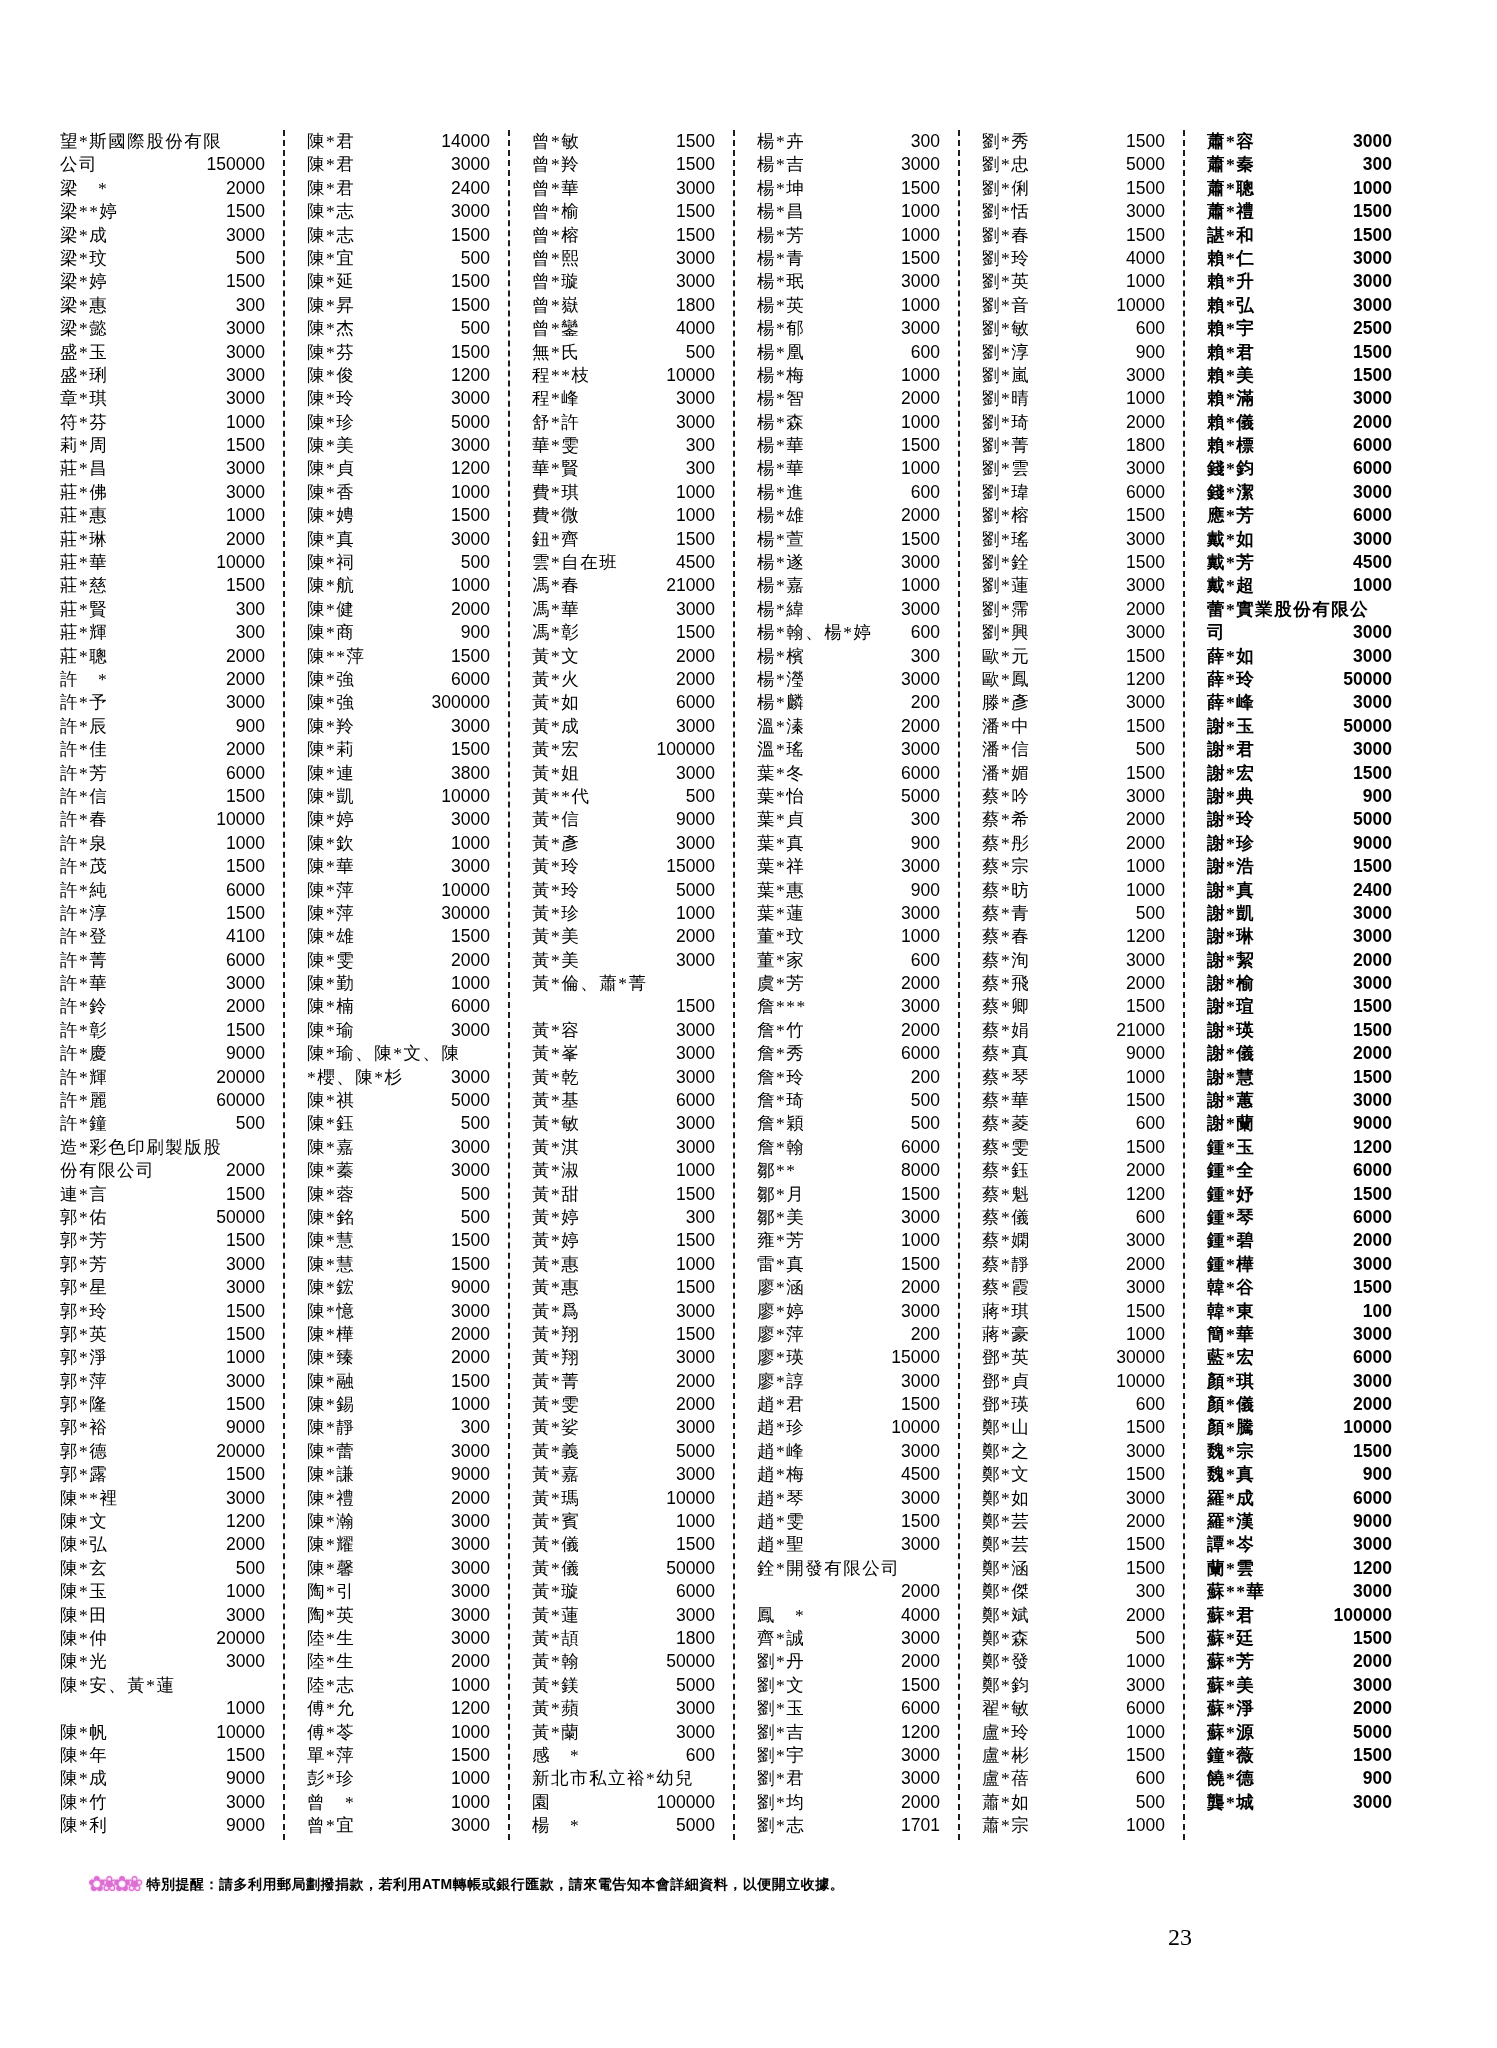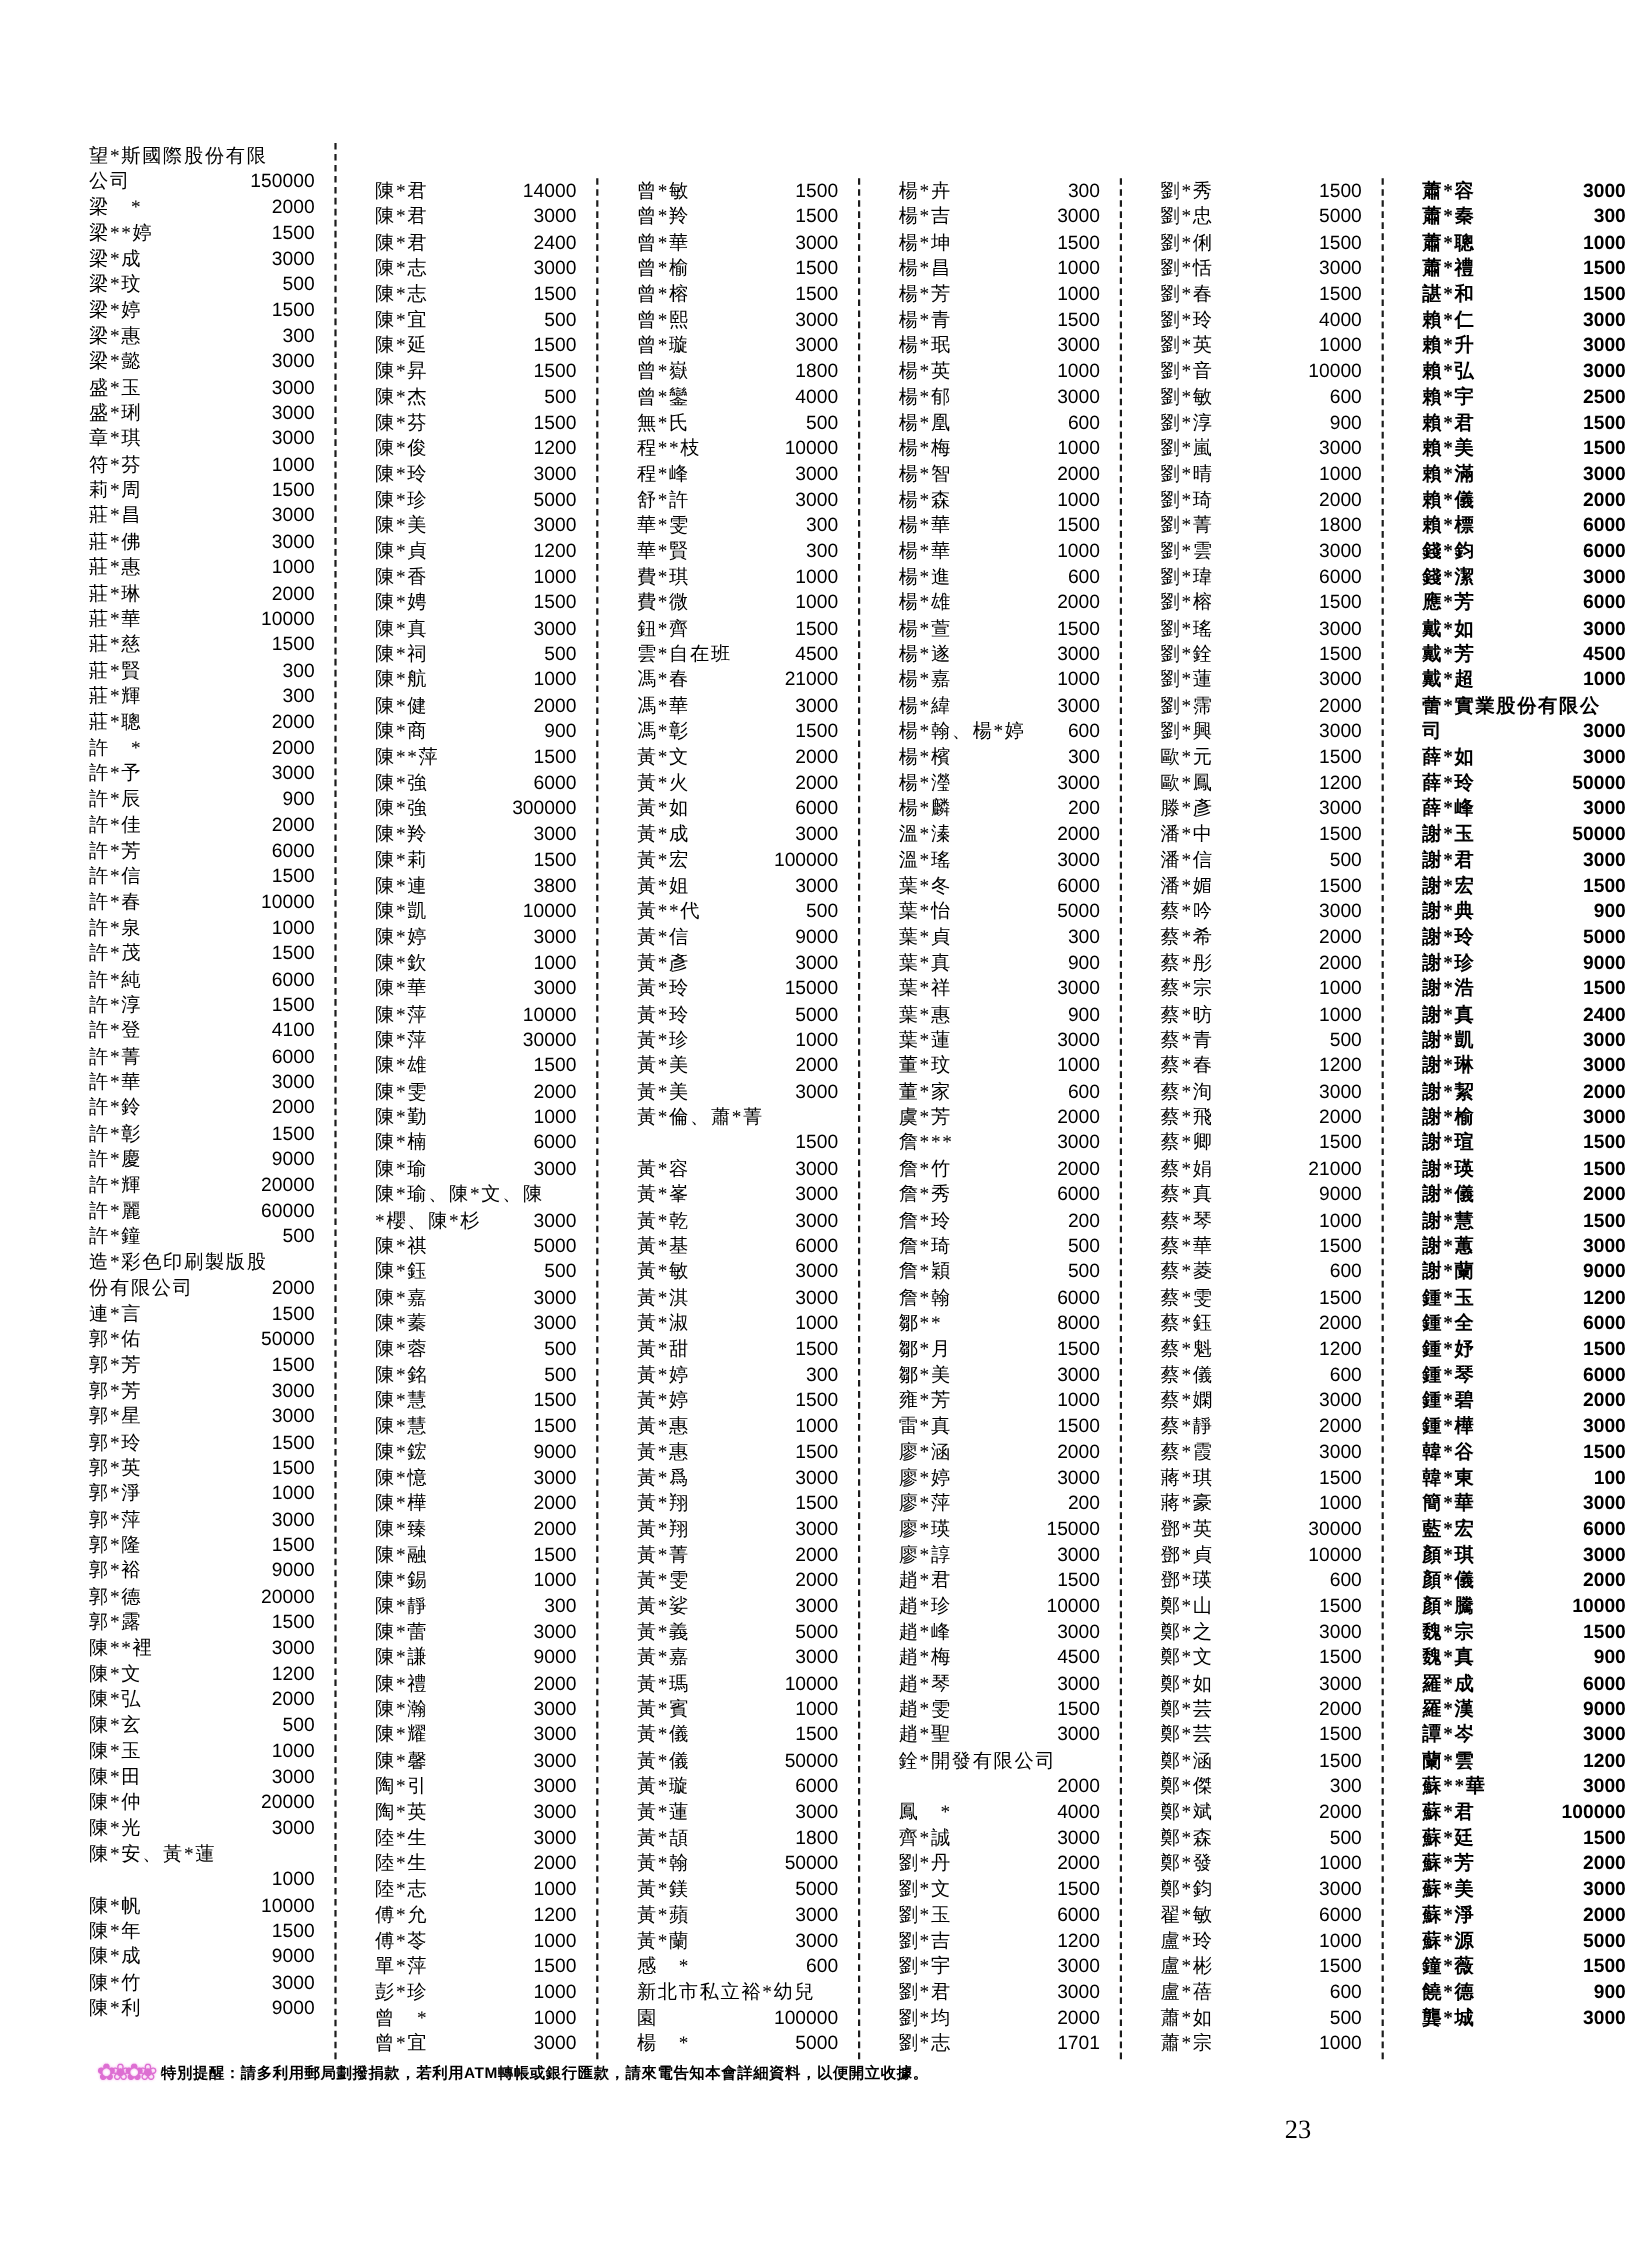--- a/index.html
+++ b/index.html
@@ -1,25 +1,25 @@
 <!DOCTYPE html>
 <html><head>
 <meta charset="utf-8">
 <style>
   html,body{margin:0;padding:0;}
   body{
     width:1497px;height:2048px;position:relative;background:#ffffff;color:#000;
     font-family:"Liberation Serif","DejaVu Serif",serif;overflow:hidden;
   }
-  .list{position:absolute;left:81px;top:130px;display:flex;gap:13px;}
+  .list{position:absolute;left:60px;top:130px;display:flex;}
   .col{
     flex:0 0 225px;box-sizing:border-box;min-height:1710px;
     border-right:2px dashed #1c1c1c;padding-right:18px;
   }
-  .col + .col{padding-left:22px;margin-top:32px;}
+  .col + .col{padding-left:22px;}
   .col:last-child{border-right:none;flex-basis:207px;padding-right:0;font-weight:bold;}
   .row{display:flex;justify-content:space-between;height:23.4px;line-height:23.4px;font-size:17.5px;}
   .n{letter-spacing:1.5px;white-space:pre;}
   .a{font-family:"Liberation Sans","DejaVu Sans",sans-serif;font-size:17.5px;}
   .footer{position:absolute;left:88px;top:1874px;display:flex;align-items:center;}
   .flowers{font-size:21px;letter-spacing:-5px;margin-right:8px;line-height:1;
     text-shadow:0 0 2px rgba(240,150,230,0.9);}
   .note{font-family:"Liberation Sans","DejaVu Sans",sans-serif;font-weight:bold;
     font-size:14px;letter-spacing:0.5px;white-space:pre;}
   .pagenum{position:absolute;left:1168px;top:1924px;font-size:24px;

